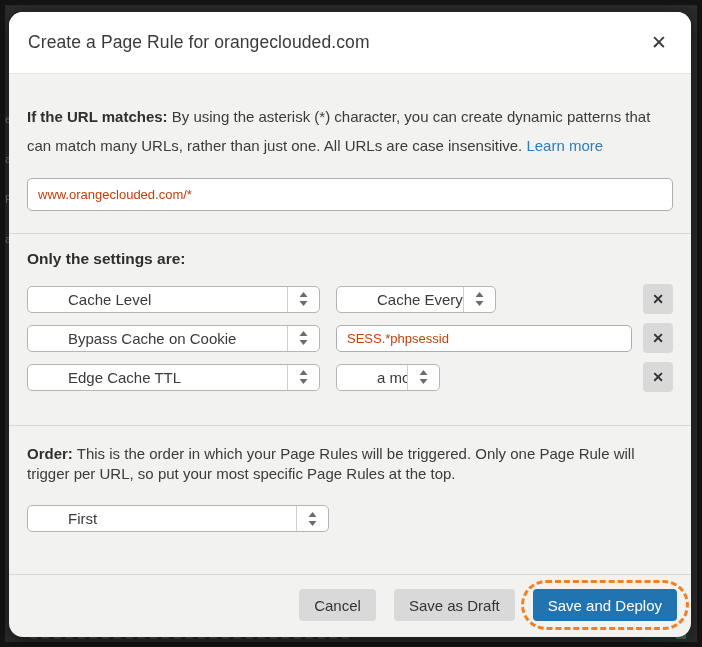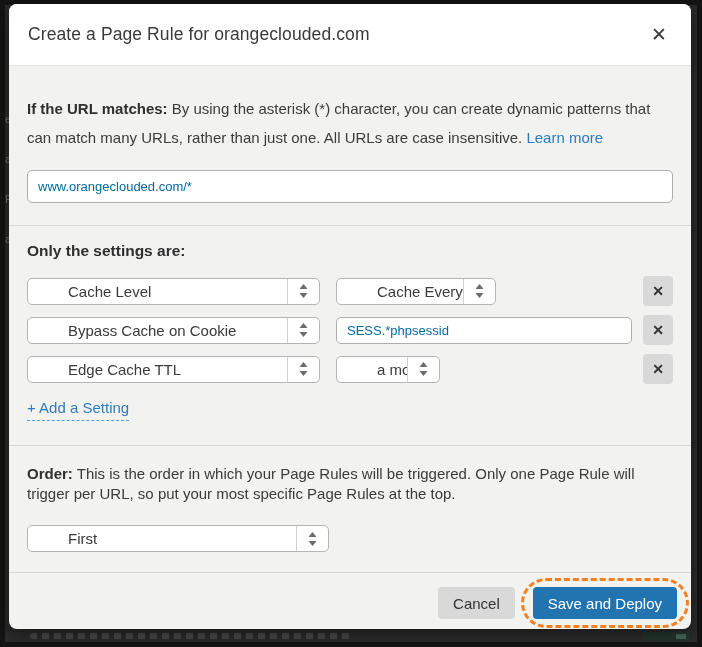--- a/index.html
+++ b/index.html
@@ -24,22 +24,22 @@
     opacity:.45;border-radius:3px;
   }
   .bg-artifact{
     position:absolute;right:8px;bottom:1px;width:46px;height:9px;
     background:#24382f;opacity:.9;border-radius:1px;
   }
   .bg-artifact:after{content:"";position:absolute;right:3px;top:2px;width:10px;height:5px;background:#4e6e5e;}
 
   
   .modal{
-    position:absolute;left:9px;top:4px;width:682px;height:625px;
-    background:#f2f2f1;border-radius:8px;overflow:hidden;
+    position:absolute;left:9px;top:12px;width:682px;height:625px;
+    background:#f2f2f1;border-radius:14px;overflow:hidden;
     display:flex;flex-direction:column;
     box-shadow:0 4px 18px rgba(0,0,0,.5);
   }
   .modal-header{
     background:#ffffff;height:62px;flex:0 0 auto;
     display:flex;align-items:center;justify-content:space-between;
     padding:0 20px 0 19px;border-bottom:1px solid #e2e2e2;box-sizing:border-box;
   }
   .modal-title{font-size:17.5px;color:#3a3a3a;font-weight:400;letter-spacing:.1px;}
   .close-btn{
@@ -48,21 +48,21 @@
   }
 
   .section{padding:0 18px;box-sizing:border-box;}
   .sec-url{padding-top:16px;padding-bottom:22px;}
   .sec-url p{margin:12px 0 18px;font-size:15px;line-height:29px;color:#3b3b3b;}
   .sec-url strong, .sec-order strong{color:#2f2f2f;font-weight:700;}
   .link{color:#2e7cbe;text-decoration:none;cursor:pointer;}
   .text-input{
     width:100%;height:33px;box-sizing:border-box;
     border:1px solid #aeaeae;border-radius:5px;background:#fff;
-    font-family:inherit;font-size:13px;color:#0369a1;padding:0 10px;
+    font-family:inherit;font-size:13px;color:#c2410c;padding:0 10px;
   }
 
   .sec-settings{border-top:1px solid #d8d8d8;padding-top:16px;padding-bottom:24px;}
   .sec-heading{margin:0 0 16px;font-size:15.5px;font-weight:700;color:#2f2f2f;}
   .setting-row{display:flex;align-items:center;margin-bottom:9px;}
   .sel{
     height:27px;background:#fff;border:1px solid #b5b5b5;border-radius:5px;
     display:flex;align-items:center;box-sizing:border-box;cursor:pointer;padding-left:28px;
   }
   .sel .sel-text{flex:1;padding:0 10px 0 12px;font-size:15px;color:#3a3a3a;white-space:nowrap;overflow:hidden;}
@@ -190,37 +190,37 @@
           <svg class="spin-svg" width="9" height="14" viewBox="0 0 9 14">
               <path d="M4.5 0 L8.5 5 L0.5 5 Z" fill="#6b6b6b"></path>
               <path d="M4.5 14 L8.5 9 L0.5 9 Z" fill="#6b6b6b"></path>
             </svg>
         </span>
       </div>
       <div class="row-spacer"></div>
       <button class="remove-btn">✕</button>
     </div>
 
-    <a class="add-setting">+ Add a Setting</a>
   </div>
 
   <div class="section sec-order">
     <p><strong>Order:</strong><span> This is the order in which your Page Rules will be triggered. Only one Page Rule will trigger per URL, so put your most specific Page Rules at the top.</span></p>
     <div class="sel order-sel">
       <span class="sel-text">First</span>
       <span class="sel-spin">
         <svg class="spin-svg" width="9" height="14" viewBox="0 0 9 14">
             <path d="M4.5 0 L8.5 5 L0.5 5 Z" fill="#6b6b6b"></path>
             <path d="M4.5 14 L8.5 9 L0.5 9 Z" fill="#6b6b6b"></path>
           </svg>
       </span>
     </div>
   </div>
 
   <div class="modal-footer">
     <button class="btn btn-gray">Cancel</button>
+    <button class="btn btn-gray">Save as Draft</button>
     <span class="deploy-wrap">
       <span class="annotation"></span>
       <button class="btn btn-primary">Save and Deploy</button>
     </span>
   </div>
 
 </div>
 
 </body></html>

